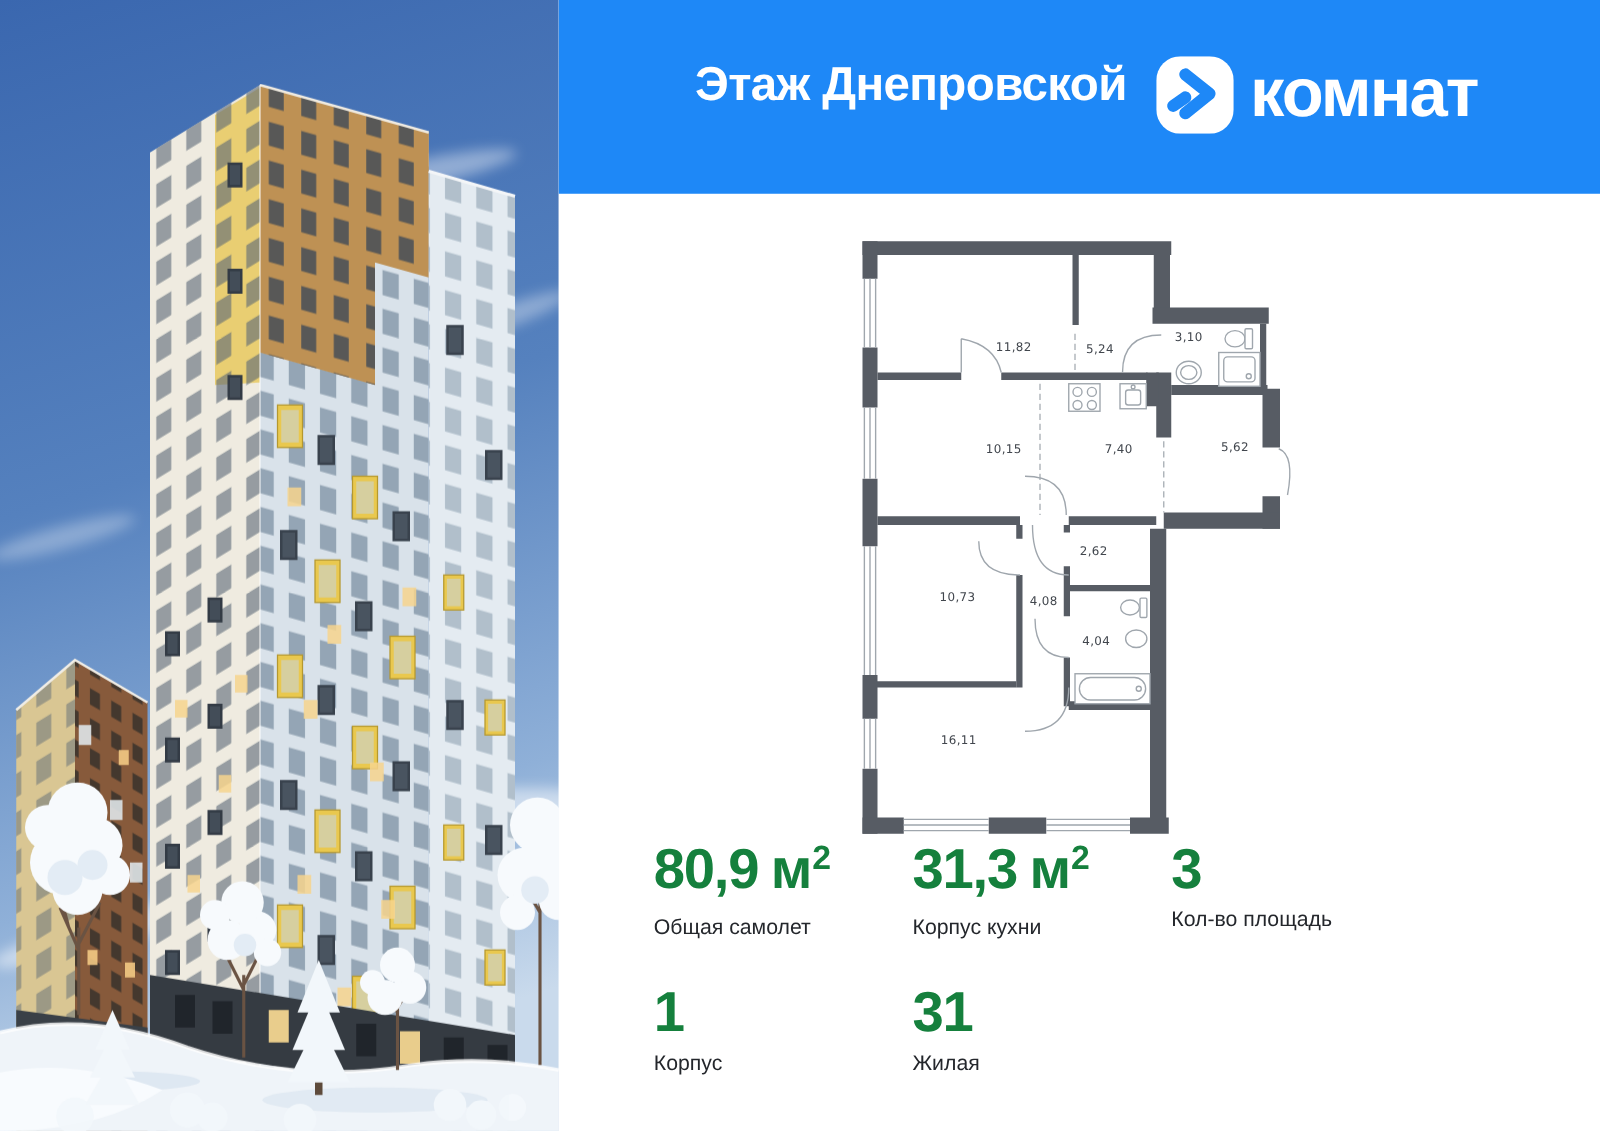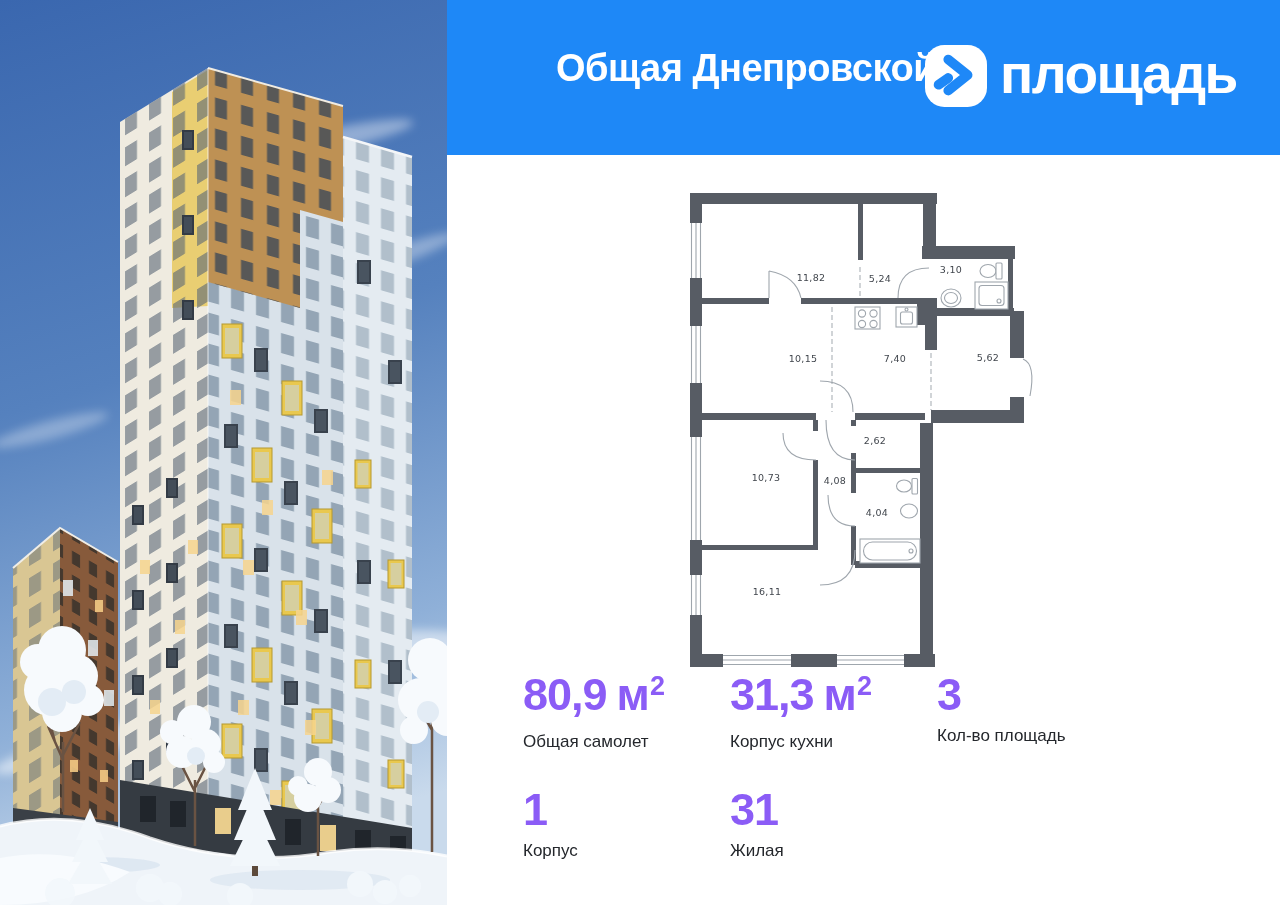--- a/index.html
+++ b/index.html
@@ -11,21 +11,21 @@
   .logo{position:absolute;left:478px;top:45px;display:flex;align-items:center;gap:13px;}
   .logo-icon svg{width:62px;height:62px;display:block;}
   .logo-text{font-size:55px;line-height:55px;font-weight:700;color:#fff;letter-spacing:-1.5px;margin-top:-4px;}
   .plan{position:absolute;left:683px;top:183px;width:350px;height:490px;display:block;overflow:visible;}
   .plan text{font:9.5px "DejaVu Sans",sans-serif;fill:#41464D;text-anchor:middle;letter-spacing:0.3px;}
   .wall{fill:#575C64;}
   .thin{stroke:#9FA6AD;stroke-width:1.1;fill:none;}
   .fix{stroke:#9FA6AD;stroke-width:1.1;fill:#fff;}
   .dash{stroke:#ABB1B7;stroke-width:1.1;fill:none;stroke-dasharray:5 3;}
   .stats{position:absolute;left:523px;top:674px;display:grid;grid-template-columns:207px 207px 207px;row-gap:37px;}
-  .num{font-size:45px;line-height:42px;font-weight:700;color:#8b5cf6;letter-spacing:-1px;white-space:nowrap;}
+  .num{font-size:45px;line-height:42px;font-weight:700;color:#15803d;letter-spacing:-1px;white-space:nowrap;}
   .num .unit{margin-left:10px;}
   .num .sup{font-size:27px;position:relative;top:-15px;margin-left:1px;}
   .slabel{margin-top:9px;font-size:17px;line-height:21px;color:#24272C;}
 </style>
 </head>
 <body>
 
 <div class="canvas">
 
   <svg class="photo" viewBox="0 0 447 905" aria-hidden="true">
@@ -245,30 +245,30 @@
           <circle cx="240" cy="896" r="13"></circle>
         <circle cx="360" cy="884" r="13"></circle>
           <circle cx="385" cy="892" r="12"></circle>
           <circle cx="410" cy="886" r="11"></circle>
           <circle cx="60" cy="893" r="15"></circle>
       </g>
     </g>
   </svg>
 
   <div class="header">
-    <div class="title">Общая Днепровской</div>
+    <div class="title">Этаж Днепровской</div>
     <div class="logo">
       <span class="logo-icon">
         <svg viewBox="0 0 64 64">
           <rect x="0" y="0" width="64" height="64" rx="20" fill="#FFFFFF"></rect>
           <path d="M24 15 L44 31 L24 47" stroke="#1E88F7" stroke-width="10" fill="none" stroke-linecap="round" stroke-linejoin="round"></path>
           <path d="M14 41 L24 34" stroke="#1E88F7" stroke-width="10" stroke-linecap="round"></path>
         </svg>
       </span>
-      <span class="logo-text">площадь</span>
+      <span class="logo-text">комнат</span>
     </div>
   </div>
 
   <svg class="plan" viewBox="0 0 350 490">
 
     <g class="wall">
       <rect x="7" y="10" width="247" height="11"></rect>
       <rect x="7" y="10" width="12" height="30"></rect>
         <rect x="7" y="95" width="12" height="48"></rect>
       <rect x="7" y="200" width="12" height="54"></rect>

